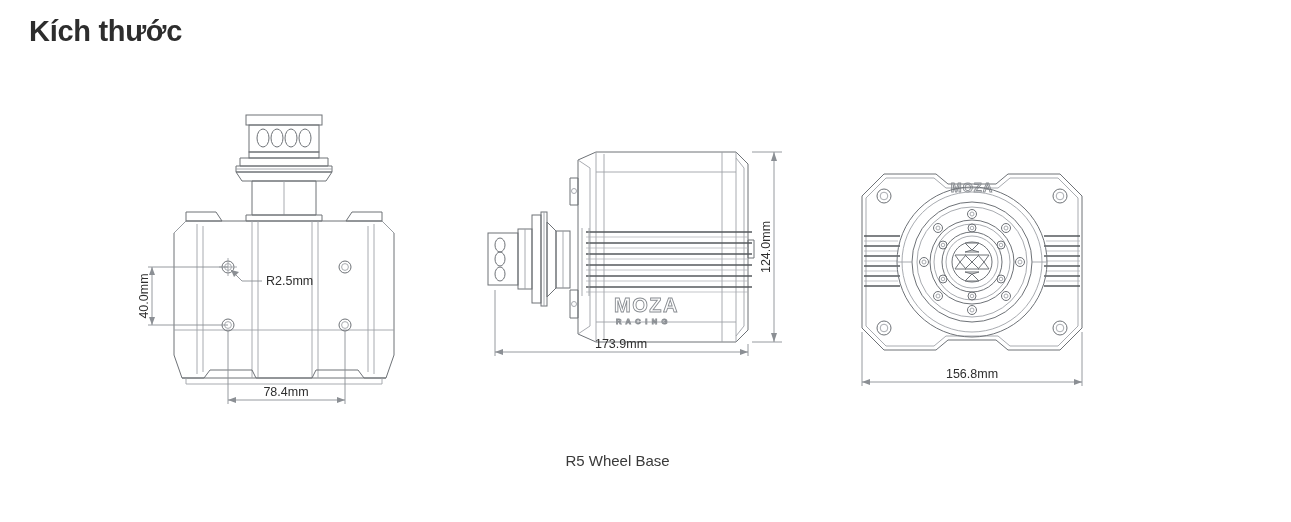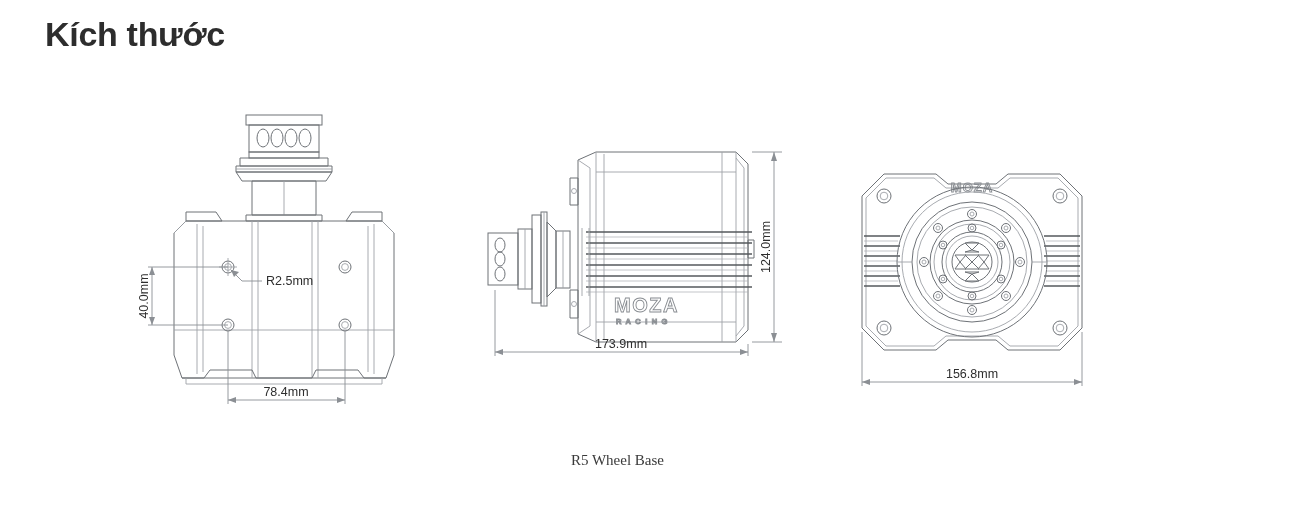--- a/index.html
+++ b/index.html
@@ -9,43 +9,43 @@
   }
   body {
     width: 1291px;
     height: 522px;
     position: relative;
     overflow: hidden;
     font-family: "Liberation Sans", sans-serif;
   }
   #page-title {
     position: absolute;
-    left: 45px;
+    left: 29px;
     top: 14px;
-    font-size: 34px;
+    font-size: 29px;
     font-weight: bold;
     color: #2d2d2d;
     letter-spacing: -0.3px;
     line-height: 1.2;
     font-family: "Liberation Sans", sans-serif;
   }
   #drawing-area {
     position: absolute;
     left: 0;
     top: 0;
     width: 1291px;
     height: 522px;
   }
   #caption {
     position: absolute;
     left: 0;
     top: 452px;
     width: 1235px;
     text-align: center;
-    font-family: Liberation Serif, serif;
+    font-family: Liberation Sans, sans-serif;
     font-size: 15px;
     color: #3a3a3a;
   }
   svg { display: block; }
   .ln   { fill: none; stroke: #6e7277; stroke-width: 1; }
   .ln-l { fill: none; stroke: #9ea2a7; stroke-width: 0.9; }
   .ln-t { fill: none; stroke: #a9adb2; stroke-width: 0.7; }
   .fin  { fill: none; stroke: #55585c; stroke-width: 1.6; }
   .dim  { fill: none; stroke: #8b8f94; stroke-width: 0.9; }
   .dimtxt {

